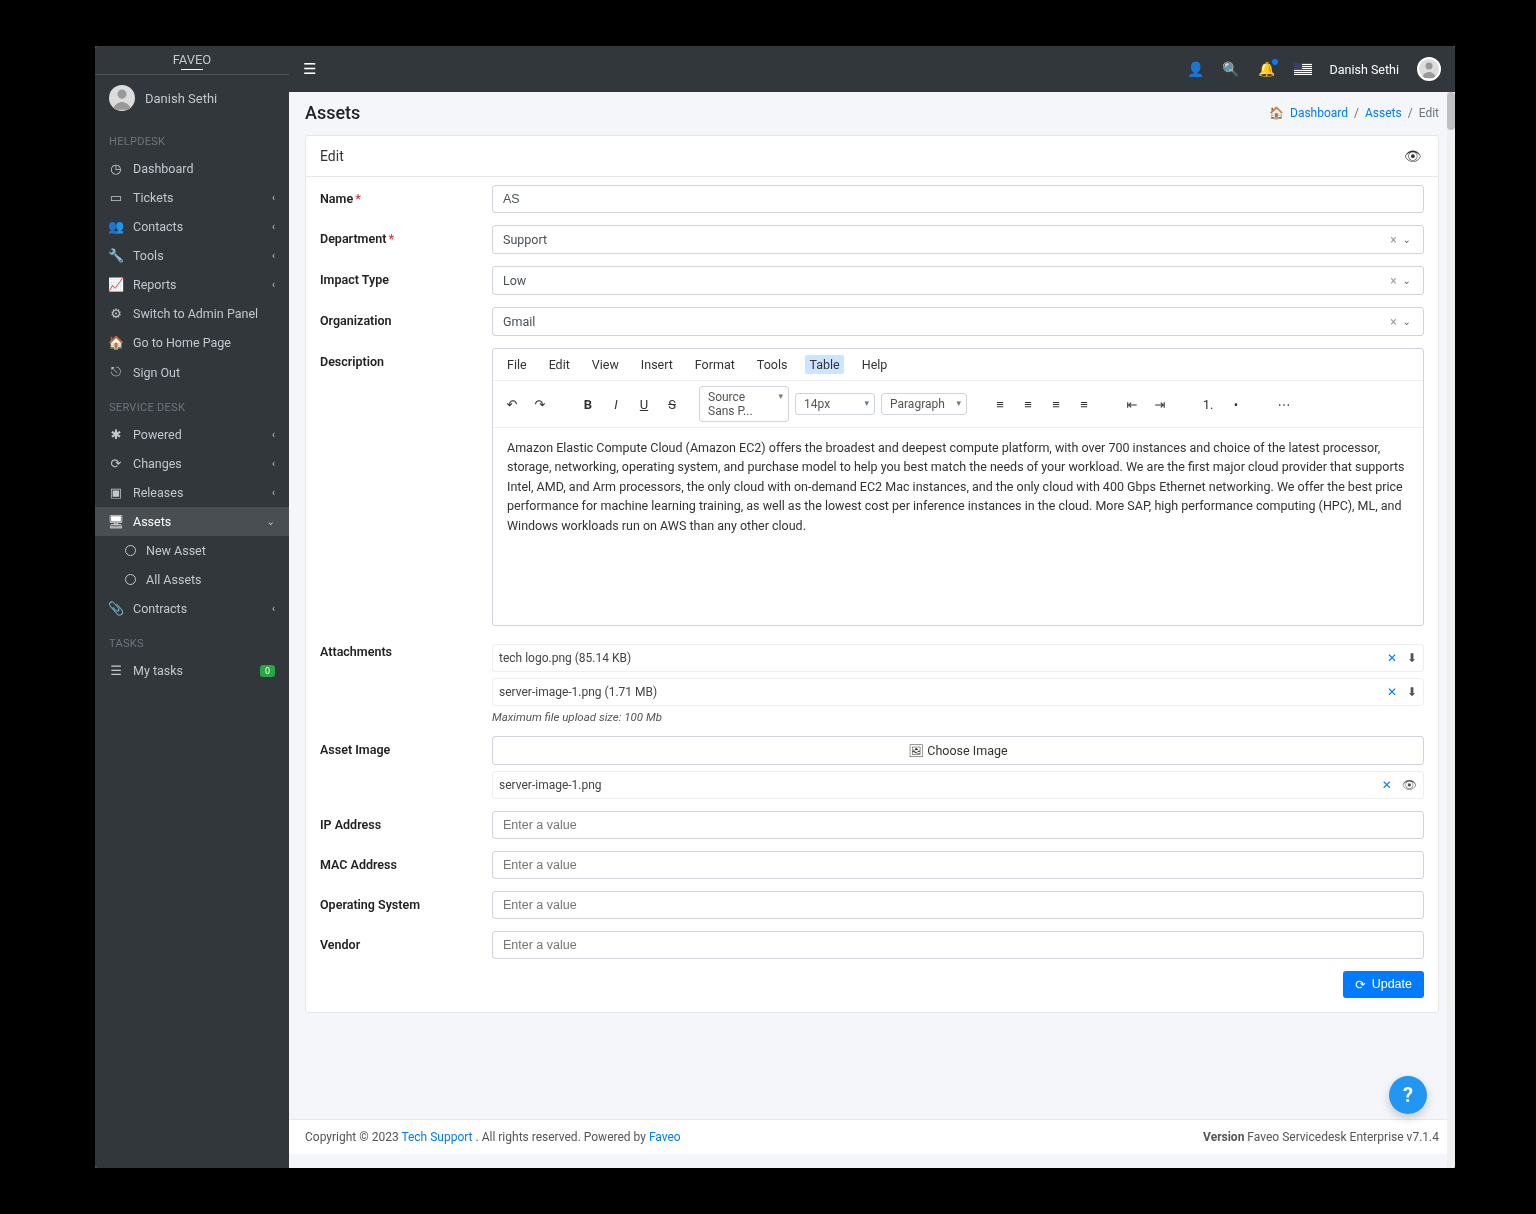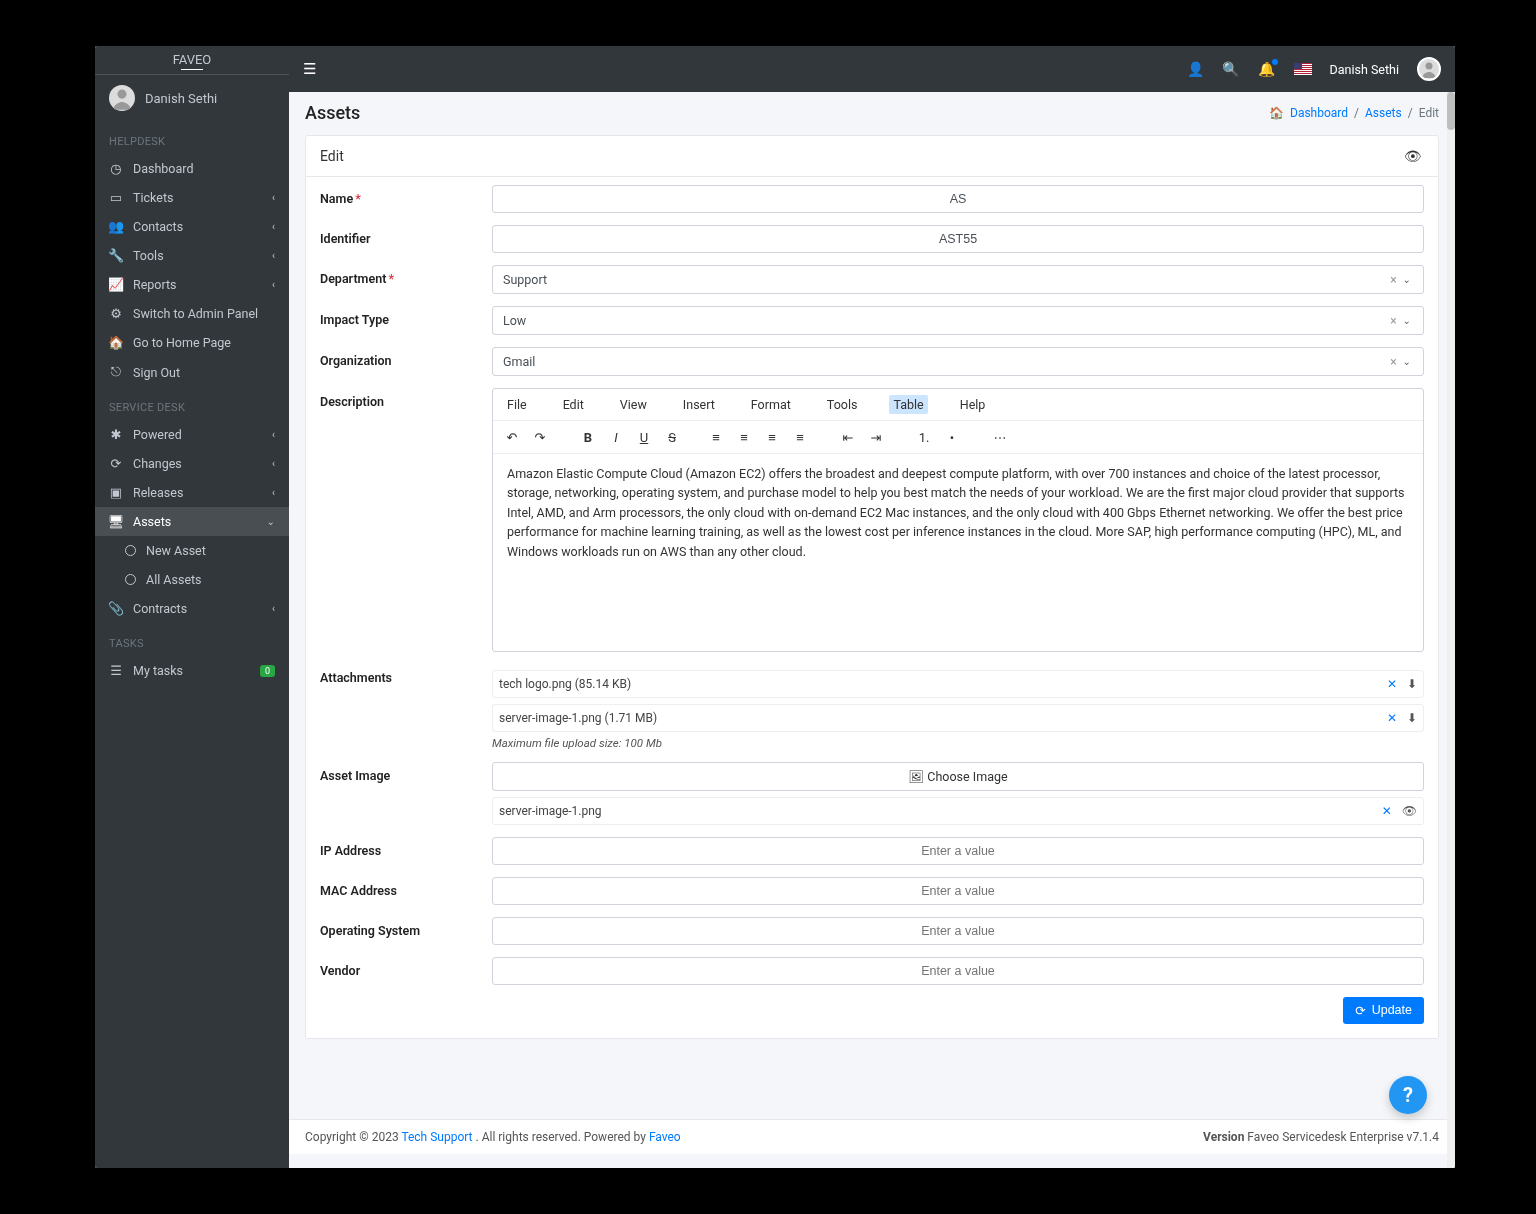--- a/index.html
+++ b/index.html
@@ -45,28 +45,28 @@
 .breadcrumb a { color:#007bff; text-decoration:none; }
 .breadcrumb .home { color:#6c757d; }
 .card { background: #fff; border: 1px solid #e4e6eb; border-radius: 3px; margin: 6px 16px 14px 16px; }
 .card-head { display:flex; align-items:center; padding: 10px 14px; border-bottom: 1px solid #e7e7e7; font-size: 14px; }
 .card-head .previewbtn { margin-left:auto; width:22px; height:20px; border-radius:3px; display:flex; align-items:center; justify-content:center; }
 .card-body { padding: 8px 14px 14px 14px; }
 .row { display: flex; align-items: flex-start; margin-bottom: 12px; }
 .row .lbl { width: 172px; font-size: 12.5px; font-weight: 600; color: #222; padding-top: 6px; }
 .row .lbl .req { color: #dc3545; margin-left: 2px; }
 .row .ctl { flex: 1; }
-.input, .selectlike { width: 100%; border: 1px solid #ced4da; border-radius: 3px; padding: 6px 10px; font-size: 12.5px; color: #495057; background: #fff; text-align: center; }
+.input, .selectlike { width: 100%; border: 1px solid #ced4da; border-radius: 3px; padding: 6px 10px; font-size: 12.5px; color: #495057; background: #fff; }
 .selectlike { display:flex; align-items:center; }
 .selectlike .clr { margin-left:auto; color:#999; font-size:12px; padding: 0 4px; }
 .selectlike .caret { color:#666; font-size:10px; padding: 0 2px; }
 
 
 .editor { border: 1px solid #ced4da; border-radius: 3px; background:#fff; }
-.menubar { display:flex; gap: 28px; padding: 6px 10px; font-size: 12.5px; color:#333; }
+.menubar { display:flex; gap: 14px; padding: 6px 10px; font-size: 12.5px; color:#333; }
 .menubar span { padding: 2px 4px; border-radius:2px; }
 .menubar .hl { background:#cce5ff; }
 .toolbar { display:flex; align-items:center; gap: 8px; padding: 5px 8px; border-top:1px solid #eee; border-bottom:1px solid #eee; }
 .tgrp { display:flex; align-items:center; gap: 6px; }
 .tbtn { width: 22px; height: 22px; display:flex; align-items:center; justify-content:center; font-size:13px; color:#333; }
 .tsel { border:1px solid #ced4da; border-radius:3px; padding: 3px 18px 3px 8px; font-size:12px; color:#555; background:#fff; position:relative; }
 .tsel::after { content:"\25BE"; position:absolute; right:5px; top:4px; font-size:9px; color:#777; }
 .editor-body { padding: 10px 14px 90px 14px; font-size: 12.5px; color: #333; line-height: 1.55; }
 
 
@@ -266,24 +266,20 @@
               <span>👁</span>
             </span>
       </div>
       <div class="card-body">
 
         <div class="row">
           <div class="lbl"><span>Name</span><span class="req">*</span></div>
           <div class="ctl"><input class="input" value="AS" style=""></div>
         </div>
 
-        <div class="row">
-          <div class="lbl"><span>Identifier</span></div>
-          <div class="ctl"><input class="input" value="AST55" style=""></div>
-        </div>
 
         <div class="row">
           <div class="lbl"><span>Department</span><span class="req">*</span></div>
           <div class="ctl">
                 <div class="selectlike">
                   <span>Support</span>
                   <span class="clr">×</span>
                   <span class="caret">⌄</span>
                 </div>
               </div>
@@ -336,20 +332,25 @@
                       </span>
                   <span class="tbtn">
                         <i>I</i>
                       </span>
                   <span class="tbtn">
                         <u>U</u>
                       </span>
                   <span class="tbtn">
                         <s>S</s>
                       </span>
+                </div>
+                <div class="tgrp" style="margin-left:8px">
+                  <span class="tsel" style="width:90px">Source Sans P...</span>
+                  <span class="tsel" style="width:80px">14px</span>
+                  <span class="tsel" style="width:86px">Paragraph</span>
                 </div>
                 <div class="tgrp" style="margin-left:14px">
                   <span class="tbtn">≡</span>
                   <span class="tbtn">≡</span>
                   <span class="tbtn">≡</span>
                   <span class="tbtn">≡</span>
                 </div>
                 <div class="tgrp" style="margin-left:18px">
                   <span class="tbtn">⇤</span>
                   <span class="tbtn">⇥</span>

